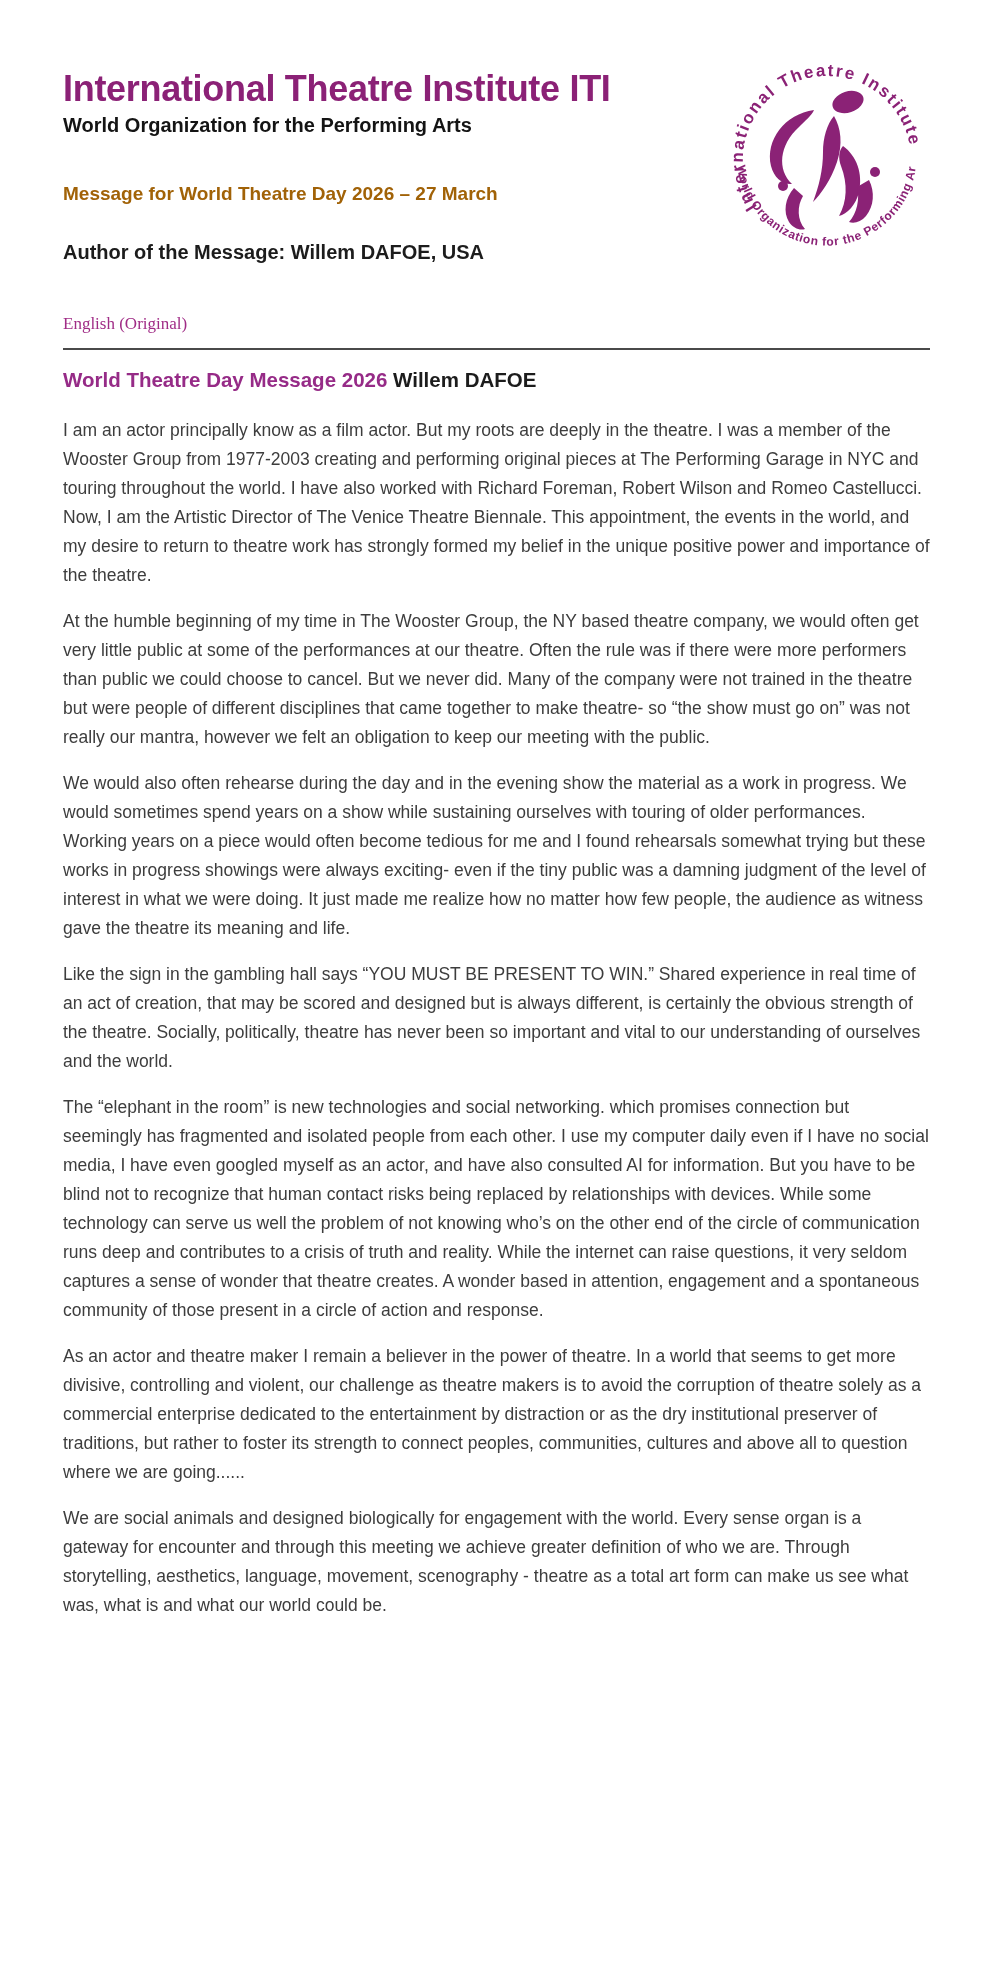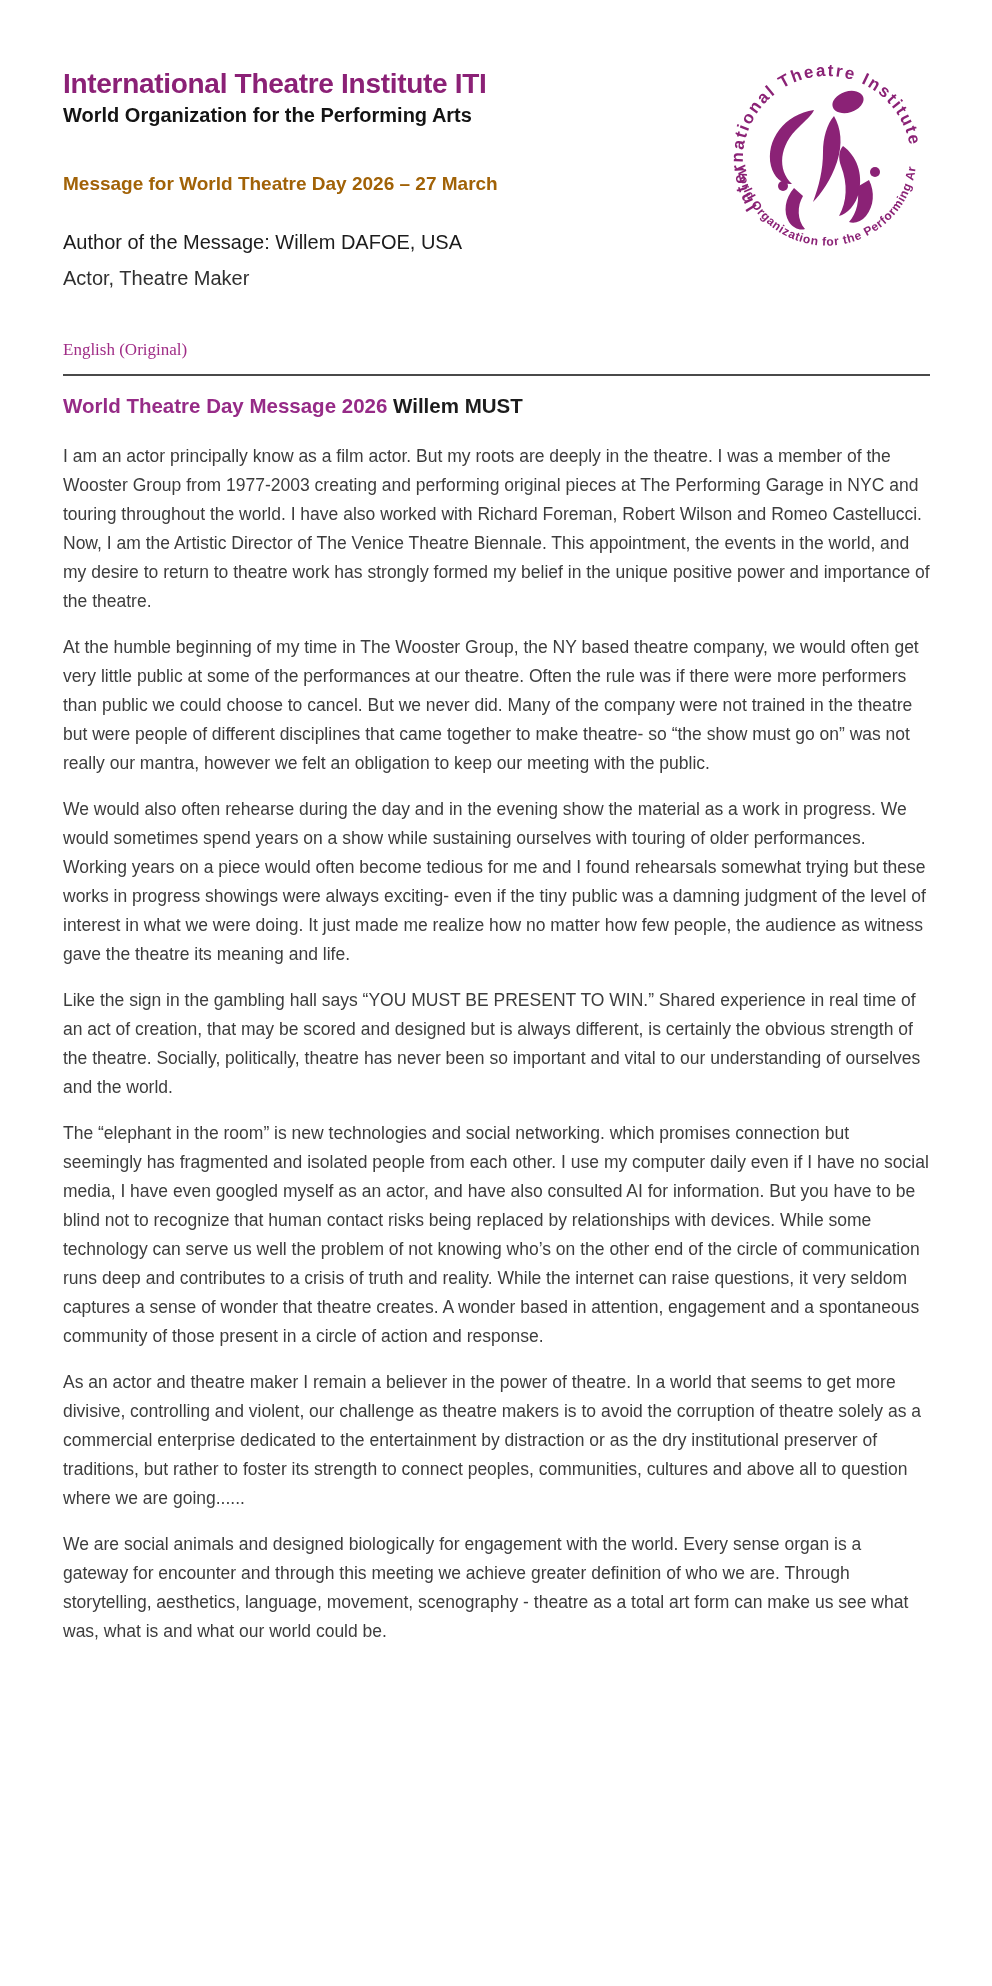--- a/index.html
+++ b/index.html
@@ -23,41 +23,41 @@
     width: 220px;
     height: 220px;
   }
   .logo svg { display: block; width: 100%; height: 100%; }
   .logo-arc-top  { font-family: "Liberation Sans", sans-serif; font-size: 17px; font-weight: bold; fill: #8B2276; }
   .logo-arc-bottom { font-family: "Liberation Sans", sans-serif; font-size: 12px; font-weight: bold; fill: #8B2276; }
   .logo-figure { fill: #8B2276; }
 
   
   .org-title {
-    font-size: 28px;
+    font-size: 36px;
     font-weight: bold;
     color: #8B2176;
     letter-spacing: -0.3px;
     margin: 0 0 4px 0;
   }
   .org-subtitle {
     font-size: 20px;
     font-weight: bold;
     color: #141414;
     margin: 0;
   }
   .message-title {
     font-size: 19px;
     font-weight: bold;
     color: #a16207;
     margin-top: 46px;
   }
   .author-line {
     font-size: 20px;
-    font-weight: normal;
+    font-weight: bold;
     color: #1c1c1c;
     margin-top: 36px;
   }
   .author-role {
     font-size: 20px;
     font-weight: normal;
     color: #303030;
     margin-top: 13px;
   }
   .language-label {
@@ -118,27 +118,26 @@
       </g>
     </svg>
   </div>
 
   <h1 class="org-title">International Theatre Institute ITI</h1>
   <div class="org-subtitle">World Organization for the Performing Arts</div>
 
   <div class="message-title">Message for World Theatre Day 2026 – 27 March</div>
 
   <div class="author-line">Author of the Message: Willem DAFOE, USA</div>
-  <div class="author-role">Actor, Theatre Maker</div>
 
   <div class="language-label">English (Original)</div>
 
   <hr class="divider">
 
-  <h2 class="section-heading"><span class="hp">World Theatre Day Message 2026</span> <span>Willem MUST</span></h2>
+  <h2 class="section-heading"><span class="hp">World Theatre Day Message 2026</span> <span>Willem DAFOE</span></h2>
 
   <div class="body-text">
     <p class="para">I am an actor principally know as a film actor. But my roots are deeply in the theatre. I was a member of the Wooster Group from 1977-2003 creating and performing original pieces at The Performing Garage in NYC and touring throughout the world. I have also worked with Richard Foreman, Robert Wilson and Romeo Castellucci. Now, I am the Artistic Director of The Venice Theatre Biennale. This appointment, the events in the world, and my desire to return to theatre work has strongly formed my belief in the unique positive power and importance of the theatre.</p>
     <p class="para">At the humble beginning of my time in The Wooster Group, the NY based theatre company, we would often get very little public at some of the performances at our theatre. Often the rule was if there were more performers than public we could choose to cancel. But we never did. Many of the company were not trained in the theatre but were people of different disciplines that came together to make theatre- so “the show must go on” was not really our mantra, however we felt an obligation to keep our meeting with the public.</p>
     <p class="para">We would also often rehearse during the day and in the evening show the material as a work in progress. We would sometimes spend years on a show while sustaining ourselves with touring of older performances. Working years on a piece would often become tedious for me and I found rehearsals somewhat trying but these works in progress showings were always exciting- even if the tiny public was a damning judgment of the level of interest in what we were doing. It just made me realize how no matter how few people, the audience as witness gave the theatre its meaning and life.</p>
     <p class="para">Like the sign in the gambling hall says “YOU MUST BE PRESENT TO WIN.” Shared experience in real time of an act of creation, that may be scored and designed but is always different, is certainly the obvious strength of the theatre. Socially, politically, theatre has never been so important and vital to our understanding of ourselves and the world.</p>
     <p class="para">The “elephant in the room” is new technologies and social networking. which promises connection but seemingly has fragmented and isolated people from each other. I use my computer daily even if I have no social media, I have even googled myself as an actor, and have also consulted AI for information. But you have to be blind not to recognize that human contact risks being replaced by relationships with devices. While some technology can serve us well the problem of not knowing who’s on the other end of the circle of communication runs deep and contributes to a crisis of truth and reality. While the internet can raise questions, it very seldom captures a sense of wonder that theatre creates. A wonder based in attention, engagement and a spontaneous community of those present in a circle of action and response.</p>
     <p class="para">As an actor and theatre maker I remain a believer in the power of theatre. In a world that seems to get more divisive, controlling and violent, our challenge as theatre makers is to avoid the corruption of theatre solely as a commercial enterprise dedicated to the entertainment by distraction or as the dry institutional preserver of traditions, but rather to foster its strength to connect peoples, communities, cultures and above all to question where we are going......</p>
     <p class="para">We are social animals and designed biologically for engagement with the world. Every sense organ is a gateway for encounter and through this meeting we achieve greater definition of who we are. Through storytelling, aesthetics, language, movement, scenography - theatre as a total art form can make us see what was, what is and what our world could be.</p>
   </div>

